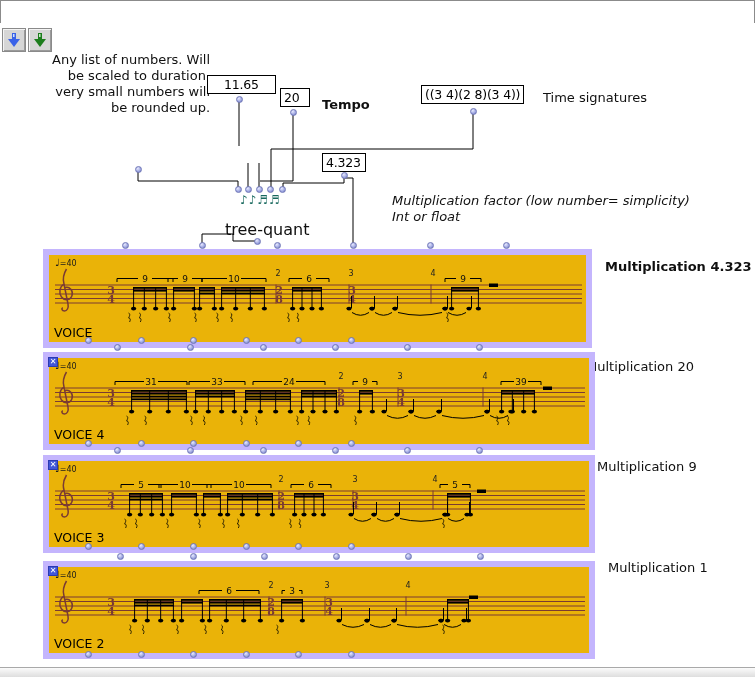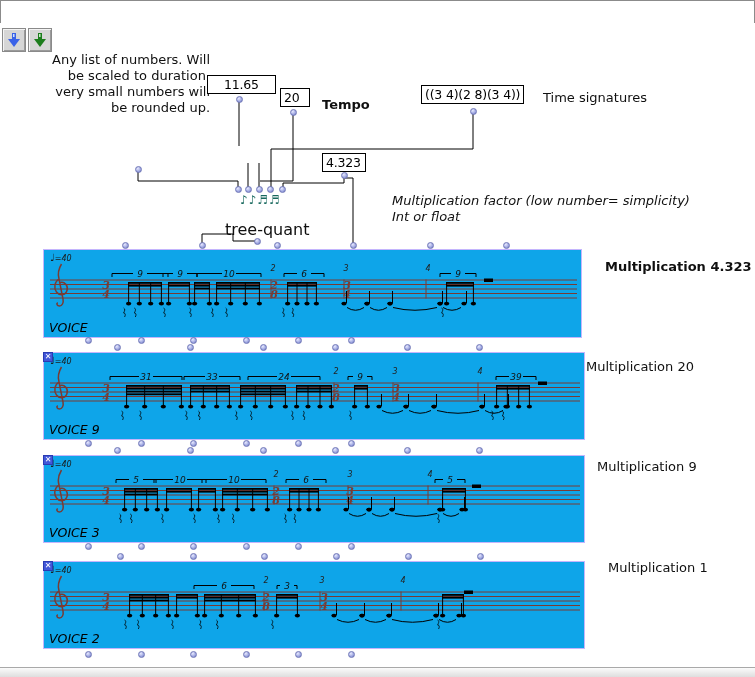--- a/index.html
+++ b/index.html
@@ -26,21 +26,21 @@
   #nodelabel{position:absolute;font-size:16px;color:#101010;}
   #noteglyphs{position:absolute;font-size:12px;color:#18695e;letter-spacing:1px;
     font-family:"DejaVu Sans",sans-serif;}
   #noteglyphs span{display:inline-block;}
   
   #wires{position:absolute;left:0;top:0;z-index:1;}
   .dot{position:absolute;width:7px;height:7px;border-radius:50%;z-index:3;
     background:radial-gradient(circle at 35% 30%,#e8eaff,#97a0dd 65%,#6f77bb);
     border:1px solid #7077b8;box-sizing:border-box;}
   
-  .score-box{position:absolute;border:1px solid #c4b5fd;background:#0ea5e9;z-index:2;font-style:italic;}
+  .score-box{position:absolute;border:6px solid #c4b5fd;background:#eab308;z-index:2;}
   .voice-name{position:absolute;left:5px;bottom:2px;font-size:12.5px;color:#000;}
   .tempo{position:absolute;left:6px;top:2px;font-size:8px;color:#1a1a1a;}
   .tempo .qn{font-size:10px;font-family:"DejaVu Sans",sans-serif;}
   .close-x{position:absolute;left:-1px;top:-1px;width:10px;height:10px;
     background:#4257d8;border:1px solid #2a3ab2;box-sizing:border-box;
     color:#fff;font-size:8px;line-height:8px;text-align:center;cursor:pointer;}
   .mult-label{position:absolute;font-size:13px;color:#101010;white-space:nowrap;}
   
   #hscroll{position:absolute;left:0;bottom:0;width:100%;height:9px;
     background:linear-gradient(#fbfbfb,#dedede);border-top:1px solid #a9a9a9;}
@@ -274,21 +274,21 @@
           <line x1="398.5" y1="53" x2="398.5" y2="41" stroke="#000" stroke-width="1"></line>
           <path d="M349 57.5 Q 371 63 393 57.5" stroke="#000" stroke-width="1" fill="none"></path>
           <ellipse cx="396" cy="53.6" rx="2.6" ry="1.9" fill="#000"></ellipse>
           <line x1="398.5" y1="53" x2="398.5" y2="41" stroke="#000" stroke-width="1"></line>
           <ellipse cx="420" cy="53.6" rx="2.6" ry="1.9" fill="#000"></ellipse>
           <line x1="422.5" y1="53" x2="422.5" y2="41" stroke="#000" stroke-width="1"></line>
           <path d="M399 57.5 Q 408 63 417 57.5" stroke="#000" stroke-width="1" fill="none"></path>
           <rect x="440" y="28.5" width="9" height="3.5" fill="#000"></rect>
         </svg></div>
       <div class="mult-label" style="left: 605px; top: 236px; font-weight: bold;">Multiplication 4.323</div>
-      <div class="score-box" style="left: 43px; top: 329px; width: 540px; height: 86px;"><div class="close-x">✕</div><div class="tempo"><span class="qn">♩</span><span>=40</span></div><div class="voice-name">VOICE 9</div><svg width="538" height="84">
+      <div class="score-box" style="left: 43px; top: 329px; width: 540px; height: 86px;"><div class="close-x">✕</div><div class="tempo"><span class="qn">♩</span><span>=40</span></div><div class="voice-name">VOICE 4</div><svg width="538" height="84">
           <line x1="6" y1="30" x2="536" y2="30" stroke="#7a3b33" stroke-width="1"></line>
           <line x1="6" y1="34.5" x2="536" y2="34.5" stroke="#7a3b33" stroke-width="1"></line>
           <line x1="6" y1="39" x2="536" y2="39" stroke="#7a3b33" stroke-width="1"></line>
           <line x1="6" y1="43.5" x2="536" y2="43.5" stroke="#7a3b33" stroke-width="1"></line>
           <line x1="6" y1="48" x2="536" y2="48" stroke="#7a3b33" stroke-width="1"></line>
           <path d="M17.5 14 C14.5 19 13.5 24 15 29 L19 49 C19.8 53 18 56 15.5 56 C13 56 12 53.5 13.8 52.6 M15 29 C10.5 32 9.5 38 12.5 42 C15.5 46 21.5 45.5 23 40.5 C24.5 35.5 20.5 31.5 16.5 32.5" stroke="#7a3b33" stroke-width="1.5" fill="none"></path>
           <text x="62" y="38.5" font-size="11" font-weight="bold" fill="#7a3b33" text-anchor="middle" font-family="DejaVu Serif, serif">3</text>
           <text x="62" y="47.5" font-size="11" font-weight="bold" fill="#7a3b33" text-anchor="middle" font-family="DejaVu Serif, serif">4</text>
           <text x="292" y="38.5" font-size="11" font-weight="bold" fill="#7a3b33" text-anchor="middle" font-family="DejaVu Serif, serif">2</text>
           <text x="292" y="47.5" font-size="11" font-weight="bold" fill="#7a3b33" text-anchor="middle" font-family="DejaVu Serif, serif">8</text>

